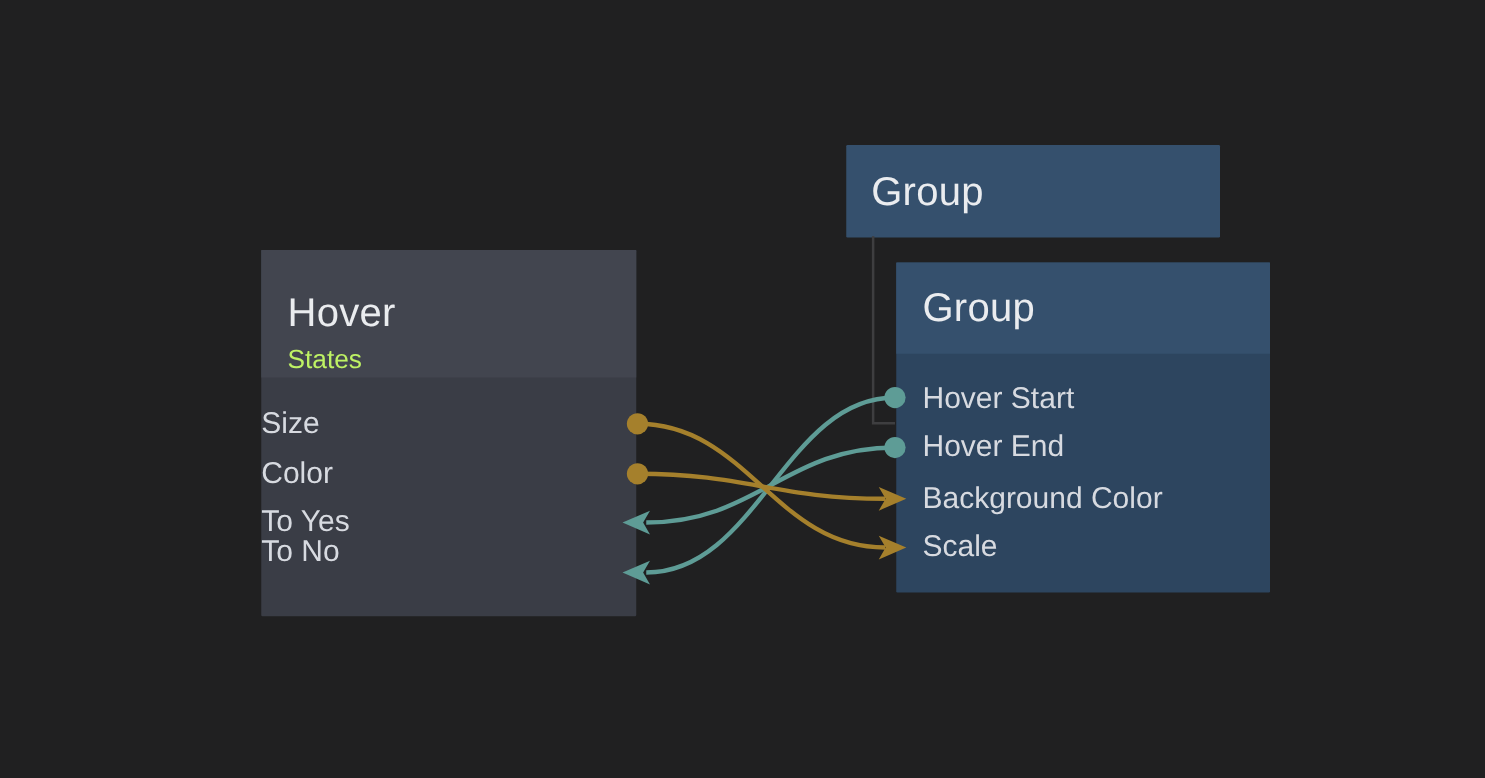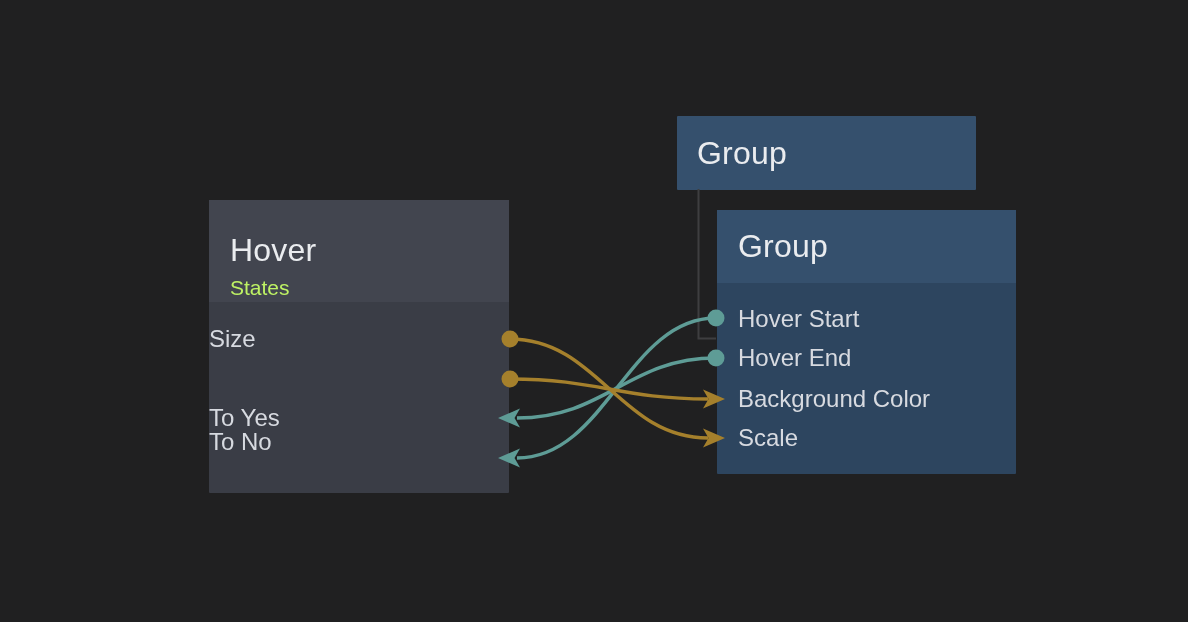--- a/index.html
+++ b/index.html
@@ -98,20 +98,23 @@
 <div id="canvas">
 
   <div class="node" id="node-hover">
     <div class="node-header">
       <div class="node-title">Hover</div>
       <div class="node-subtitle">States</div>
     </div>
     <div class="port-row port-right" style="top:119px">
       <span>Size</span>
     </div>
+    <div class="port-row port-right" style="top:159px">
+      <span>Color</span>
+    </div>
     <div class="port-row port-right" style="top:198px">
       <span>To Yes</span>
     </div>
     <div class="port-row port-right" style="top:222px">
       <span>To No</span>
     </div>
   </div>
 
   <div class="node" id="node-group-parent">
     <div class="node-header">

